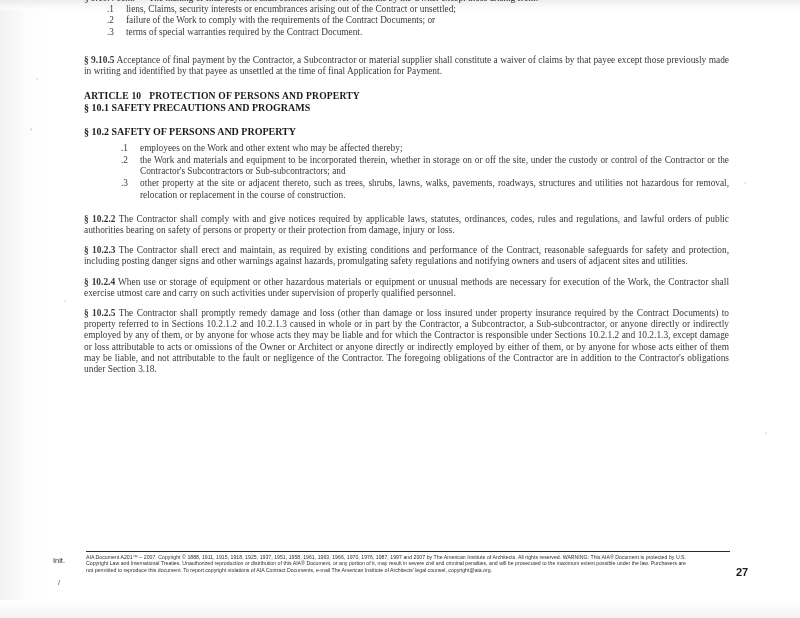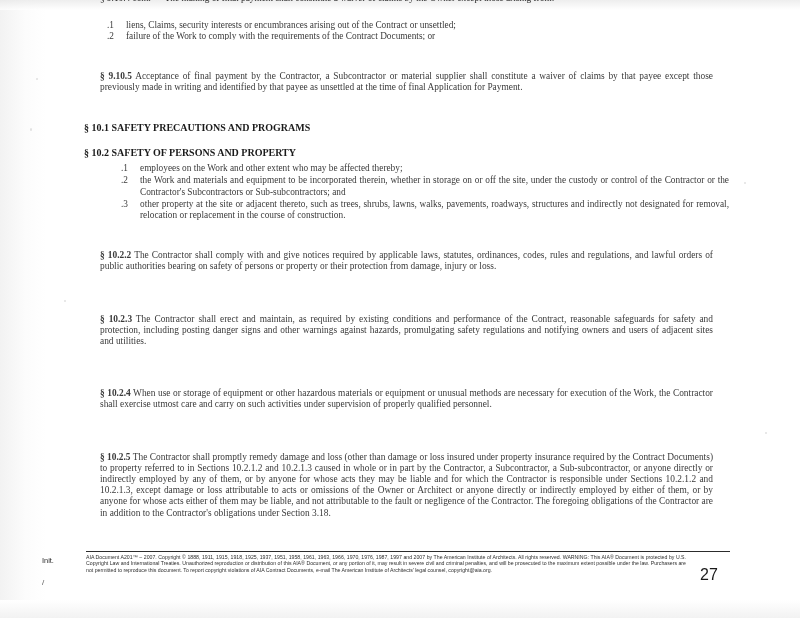--- a/index.html
+++ b/index.html
@@ -50,21 +50,21 @@
   .clip-top {
     position: absolute;
     left: 84px;
     top: 0;
     width: 645px;
     height: 40px;
     overflow: hidden;
   }
 
   p {
-    margin: 16px;
+    margin: 0;
     font-size: 9.4px;
     line-height: 11.2px;
     text-align: justify;
     color: #2b2b2b;
   }
   .blur {
     color: #3a3a3a;
     filter: blur(0.18px);
   }
   .gap-s { height: 5px; }
@@ -123,21 +123,21 @@
     top: 551px;
     width: 644px;
     height: 1px;
     background: #2c2c2c;
   }
   .init-block {
     position: absolute;
     left: 42px;
     top: 556px;
     width: 34px;
-    text-align: left;
+    text-align: center;
     font-family: "Liberation Sans", sans-serif;
     font-size: 7.4px;
     color: #2b2b2b;
   }
   .init-rule {
     margin-top: 13px;
     font-size: 8px;
     color: #555;
   }
   .footer-text {
@@ -146,25 +146,25 @@
     top: 554px;
     width: 600px;
     font-family: "Liberation Sans", sans-serif;
     font-size: 5.2px;
     line-height: 6.4px;
     color: #2e2e2e;
     text-align: justify;
   }
   .page-num {
     position: absolute;
-    left: 700px;
+    left: 736px;
     top: 566px;
     font-family: "Liberation Sans", sans-serif;
-    font-size: 16px;
-    font-weight: normal;
+    font-size: 11px;
+    font-weight: bold;
     color: #1a1a1a;
   }
   .bottom-fade {
     position: absolute;
     left: 0;
     top: 600px;
     width: 800px;
     height: 18px;
     background: linear-gradient(to bottom, #ffffff 0%, #f2f2f2 100%);
   }
@@ -203,20 +203,24 @@
 
   <div class="content" style="top:55px;">
 
     <p class="blur">
       <b>§ 9.10.5</b>
       <span>Acceptance of final payment by the Contractor, a Subcontractor or material supplier shall constitute a waiver of claims by that payee except those previously made in writing and identified by that payee as unsettled at the time of final Application for Payment.</span>
     </p>
 
     <div class="gap-l"></div>
 
+    <div class="heading">
+      <span>ARTICLE 10</span>
+      &nbsp;&nbsp;<span>PROTECTION OF PERSONS AND PROPERTY</span>
+    </div>
 
     <div class="subheading">§ 10.1 SAFETY PRECAUTIONS AND PROGRAMS</div>
 
     <div class="gap-l"></div>
 
     <div class="subheading">§ 10.2 SAFETY OF PERSONS AND PROPERTY</div>
 
 
     <div class="gap-s"></div>
 
@@ -224,21 +228,21 @@
       <li>
         <span class="num blur">.1</span>
         <span class="txt blur">employees on the Work and other extent who may be affected thereby;</span>
       </li>
       <li style="margin-top:1px;">
         <span class="num blur">.2</span>
         <span class="txt blur">the Work and materials and equipment to be incorporated therein, whether in storage on or off the site, under the custody or control of the Contractor or the Contractor's Subcontractors or Sub-subcontractors; and</span>
       </li>
       <li style="margin-top:1px;">
         <span class="num blur">.3</span>
-        <span class="txt blur">other property at the site or adjacent thereto, such as trees, shrubs, lawns, walks, pavements, roadways, structures and indirectly not designated for removal, relocation or replacement in the course of construction.</span>
+        <span class="txt blur">other property at the site or adjacent thereto, such as trees, shrubs, lawns, walks, pavements, roadways, structures and utilities not hazardous for removal, relocation or replacement in the course of construction.</span>
       </li>
     </ul>
 
     <div class="gap-l"></div>
 
     <p class="blur">
       <b>§ 10.2.2</b>
       <span>The Contractor shall comply with and give notices required by applicable laws, statutes, ordinances, codes, rules and regulations, and lawful orders of public authorities bearing on safety of persons or property or their protection from damage, injury or loss.</span>
     </p>
 

